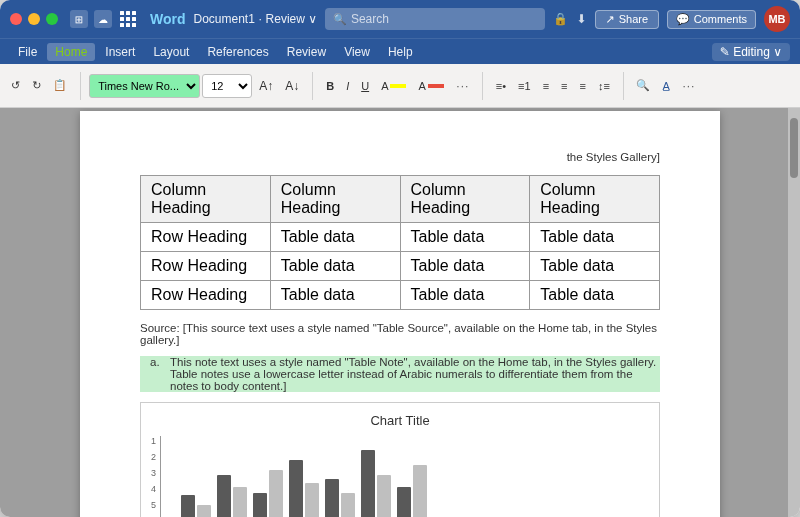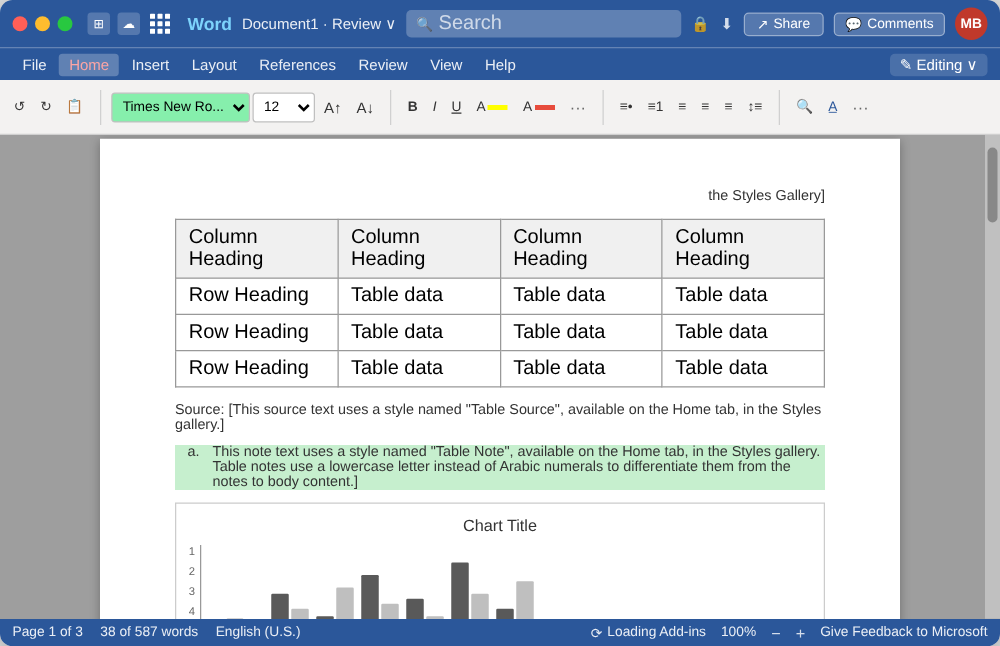--- a/index.html
+++ b/index.html
@@ -13,31 +13,31 @@
     .traffic-lights { display: flex; gap: 6px; align-items: center; }
     .traffic-light { width: 12px; height: 12px; border-radius: 50%; }
     .tl-red { background: #ff5f57; }
     .tl-yellow { background: #febc2e; }
     .tl-green { background: #28c840; }
     .window-controls { display: flex; gap: 6px; margin-left: 4px; }
     .win-ctrl { width: 18px; height: 18px; background: rgba(255,255,255,0.2); border-radius: 3px; display: flex; align-items: center; justify-content: center; color: white; font-size: 10px; }
     .app-name { color: #7dd3fc; font-weight: bold; font-size: 14px; }
     .doc-name { color: rgba(255,255,255,0.9); font-size: 12px; }
     .search-bar { flex: 1; max-width: 220px; background: rgba(255,255,255,0.25); border-radius: 4px; height: 22px; display: flex; align-items: center; padding: 0 8px; margin: 0 auto; }
-    .search-bar input { background: transparent; border: none; outline: none; color: white; font-size: 16px; width: 100%; }
+    .search-bar input { background: transparent; border: none; outline: none; color: white; font-size: 12px; width: 100%; }
     .search-bar input::placeholder { color: rgba(255,255,255,0.7); }
     .title-bar-right { display: flex; align-items: center; gap: 8px; margin-left: auto; }
     .share-btn { background: rgba(255,255,255,0.2); color: white; border: 1px solid rgba(255,255,255,0.4); border-radius: 4px; padding: 2px 10px; font-size: 11px; cursor: pointer; display: flex; align-items: center; gap: 4px; }
     .comments-btn { background: rgba(255,255,255,0.2); color: white; border: 1px solid rgba(255,255,255,0.4); border-radius: 4px; padding: 2px 8px; font-size: 11px; cursor: pointer; display: flex; align-items: center; gap: 4px; }
     .avatar { width: 26px; height: 26px; border-radius: 50%; background: #c0392b; color: white; font-size: 11px; font-weight: bold; display: flex; align-items: center; justify-content: center; }
 
     
     .menu-bar { background: #2b579a; display: flex; align-items: center; height: 26px; padding: 0 10px; gap: 2px; flex-shrink: 0; border-top: 1px solid rgba(255,255,255,0.1); }
     .menu-item { color: rgba(255,255,255,0.9); font-size: 12px; padding: 2px 8px; border-radius: 3px; cursor: pointer; }
-    .menu-item.active { background: rgba(255,255,255,0.25); color: #fca5a5; }
+    .menu-item.active { background: rgba(255,255,255,0.25); color: #84cc16; }
     .editing-btn { margin-left: auto; background: rgba(255,255,255,0.15); color: white; border: none; border-radius: 4px; padding: 2px 8px; font-size: 12px; cursor: pointer; display: flex; align-items: center; gap: 4px; }
 
     
     .ribbon { background: #f3f2f1; border-bottom: 1px solid #d0d0d0; display: flex; align-items: center; height: 44px; padding: 0 6px; gap: 4px; flex-shrink: 0; }
     .ribbon-group { display: flex; align-items: center; gap: 2px; }
     .ribbon-btn { background: none; border: none; padding: 3px 5px; border-radius: 3px; cursor: pointer; font-size: 11px; color: #333; display: flex; align-items: center; gap: 2px; }
     .ribbon-divider { width: 1px; height: 28px; background: #d0d0d0; margin: 0 4px; }
     .font-select { height: 24px; border: 1px solid #c0c0c0; border-radius: 3px; padding: 0 4px; font-size: 11px; background: #86efac; min-width: 90px; }
     .font-size-select { height: 24px; border: 1px solid #c0c0c0; border-radius: 3px; padding: 0 4px; font-size: 11px; background: white; width: 50px; }
     .bold { font-weight: bold; }
@@ -285,28 +285,13 @@
           </div>
         </div>
       </div>
     </div>
 
     <div class="scrollbar">
       <div class="scroll-thumb"></div>
     </div>
   </div>
 
-  <div class="status-bar">
-    <span class="status-item">Page 1 of 3</span>
-    <span class="status-item">38 of 587 words</span>
-    <span class="status-item">English (U.S.)</span>
-    <div class="status-right">
-      <div class="loading-indicator">
-        <span>⟳</span>
-        <span>Loading Add-ins</span>
-      </div>
-      <span class="zoom-level">100%</span>
-      <span style="color:rgba(255,255,255,0.8); font-size:13px;">−</span>
-      <span style="color:rgba(255,255,255,0.8); font-size:13px;">+</span>
-      <span class="feedback-btn">Give Feedback to Microsoft</span>
-    </div>
-  </div>
 </div>
 
 </body></html>

